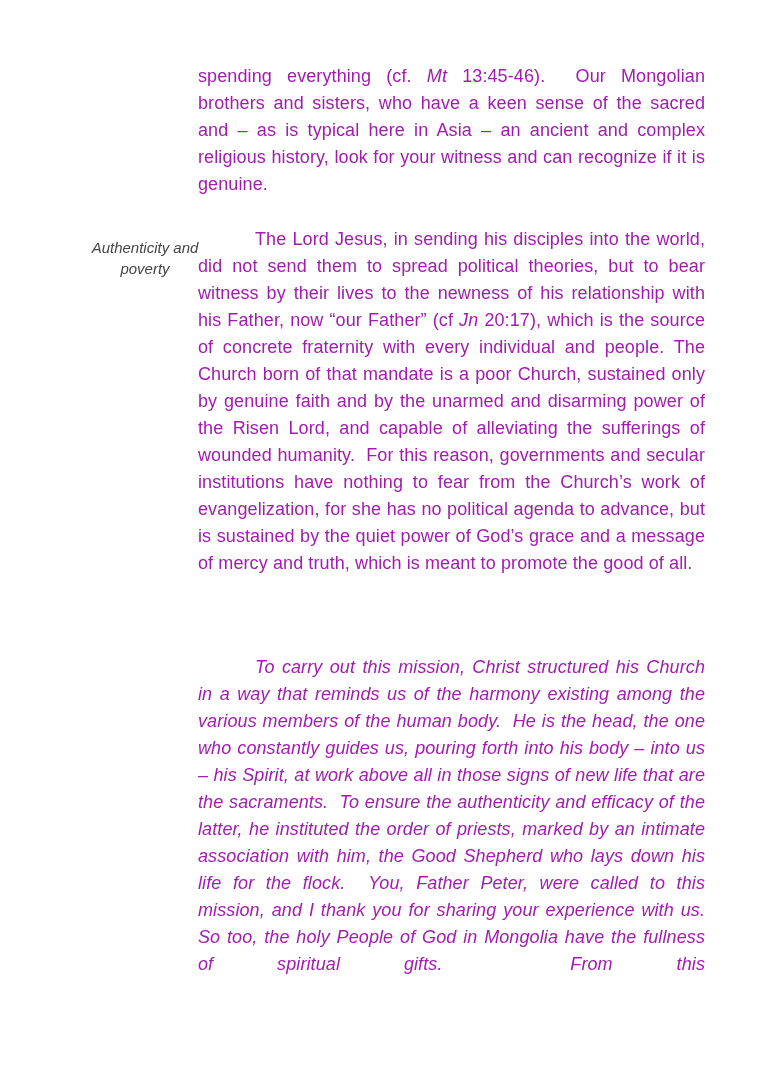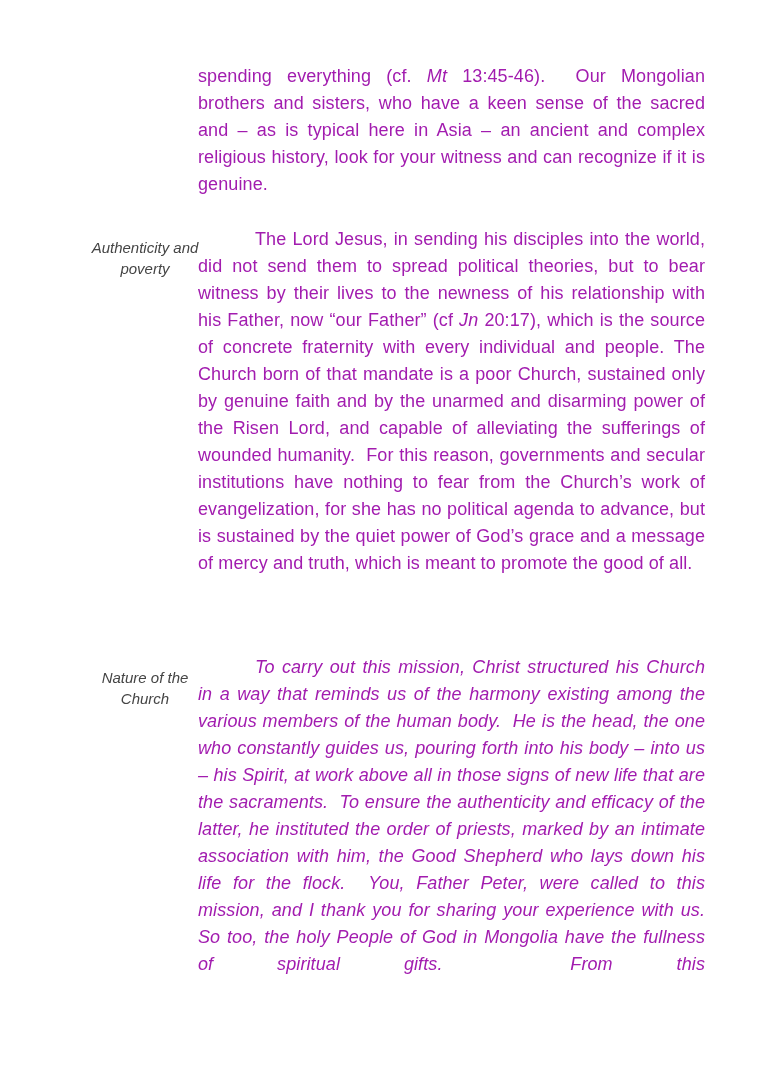--- a/index.html
+++ b/index.html
@@ -54,21 +54,20 @@
   .note-2 { top: 659px; }
   .note-3 { top: 835px; }
 </style>
 </head>
 <body>
 
 <div class="page">
 
   <p class="margin-note note-1">Authenticity and poverty</p>
 
-  <p class="margin-note note-2">Nature of the Church</p>
 
 
   <p class="body-par par-1"><span>spending everything (cf. </span><em>Mt</em><span> 13:45-46).  Our Mongolian brothers and sisters, who have a keen sense of the sacred and – as is typical here in Asia – an ancient and complex religious history, look for your witness and can recognize if it is genuine.</span></p>
 
   <p class="body-par par-2 indent"><span>The Lord Jesus, in sending his disciples into the world, did not send them to spread political theories, but to bear witness by their lives to the newness of his relationship with his Father, now “our Father” (cf </span><em>Jn</em><span> 20:17), which is the source of concrete fraternity with every individual and people. The Church born of that mandate is a poor Church, sustained only by genuine faith and by the unarmed and disarming power of the Risen Lord, and capable of alleviating the sufferings of wounded humanity.  For this reason, governments and secular institutions have nothing to fear from the Church’s work of evangelization, for she has no political agenda to advance, but is sustained by the quiet power of God’s grace and a message of mercy and truth, which is meant to promote the good of all.</span></p>
 
   <p class="body-par par-3 indent justify-last"><span>To carry out this mission, Christ structured his Church in a way that reminds us of the harmony existing among the various members of the human body.  He is the head, the one who constantly guides us, pouring forth into his body – into us – his Spirit, at work above all in those signs of new life that are the sacraments.  To ensure the authenticity and efficacy of the latter, he instituted the order of priests, marked by an intimate association with him, the Good Shepherd who lays down his life for the flock.  You, Father Peter, were called to this mission, and I thank you for sharing your experience with us.  So too, the holy People of God in Mongolia have the fullness of spiritual gifts.  From this</span></p>
 
 </div>
 

